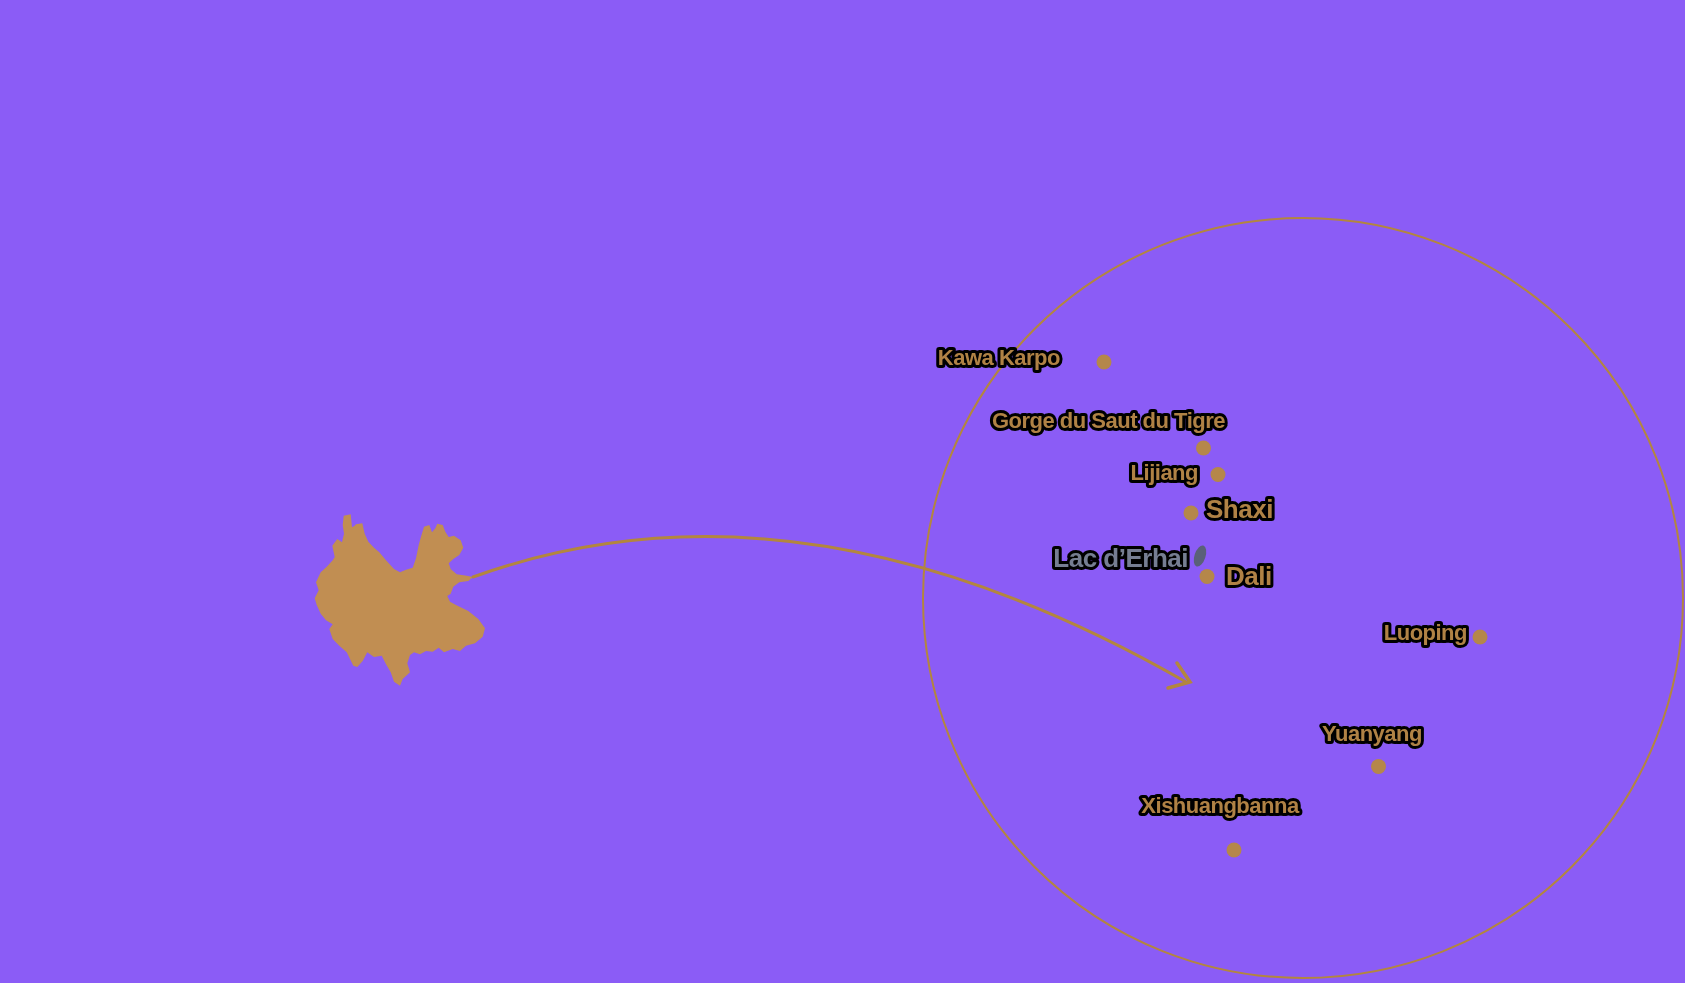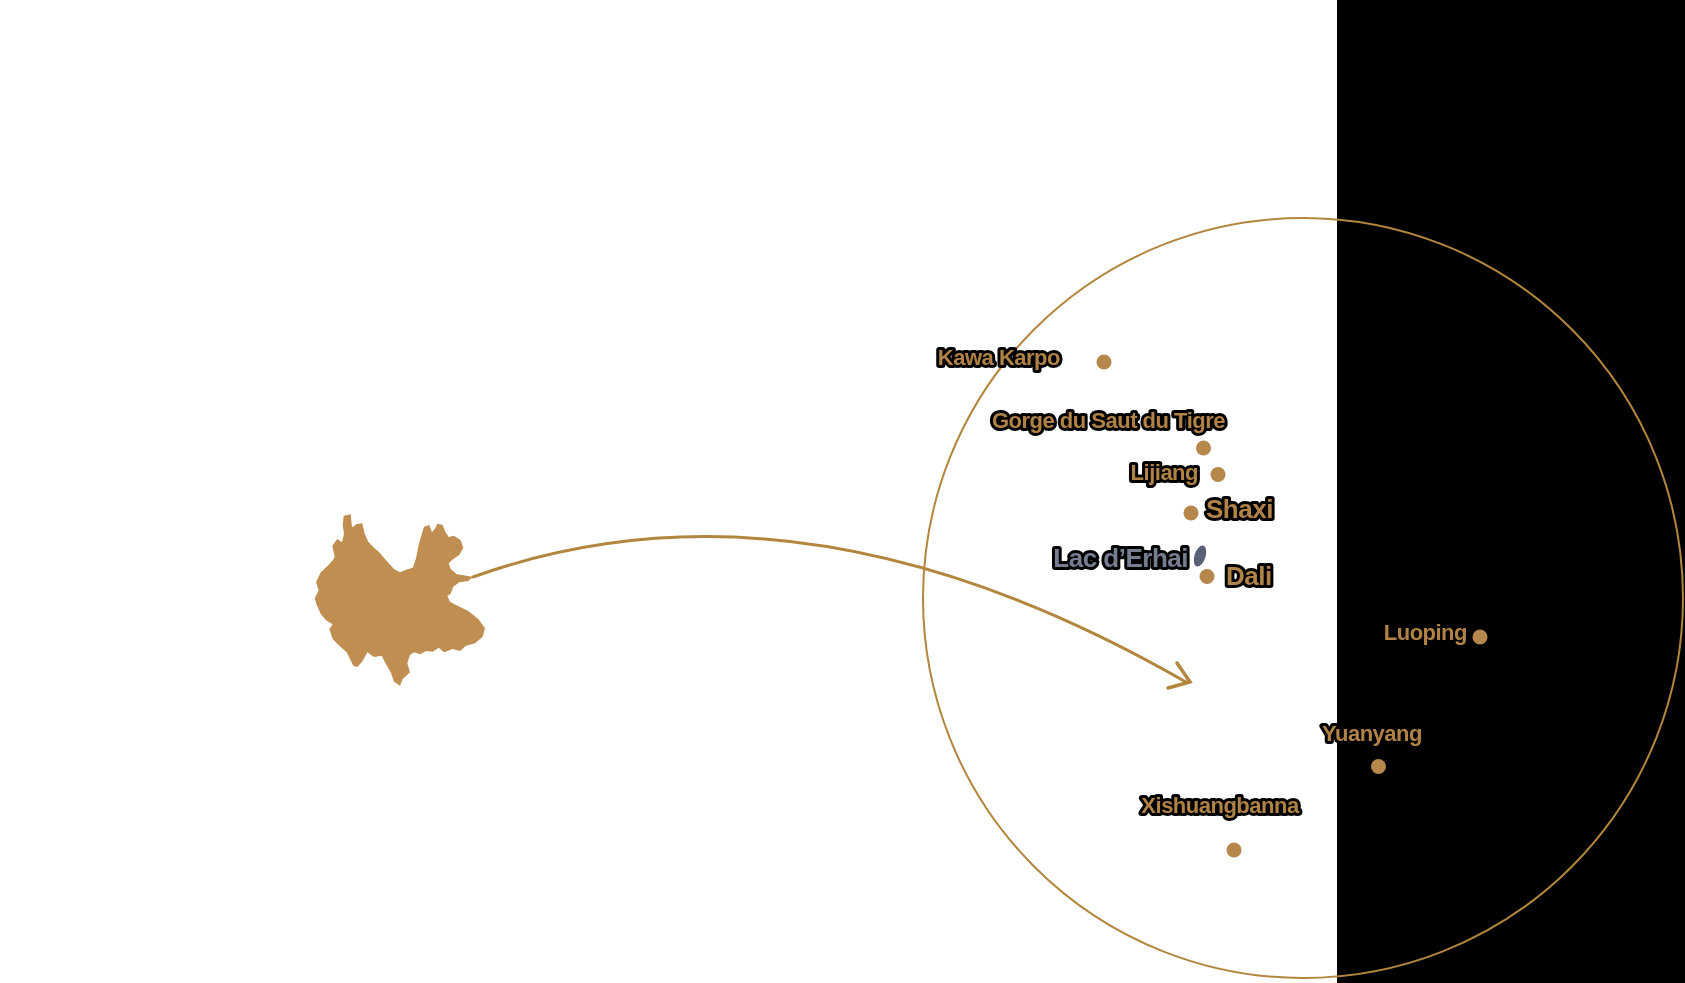--- a/index.html
+++ b/index.html
@@ -8,23 +8,23 @@
     background: #000000;
   }
   body {
     width: 1685px;
     height: 983px;
     overflow: hidden;
     font-family: "Liberation Sans", "DejaVu Sans", sans-serif;
   }
   #map-root {
     position: relative;
-    width: 1337px;
+    width: 1685px;
     height: 983px;
-    background: #ffffff;
+    background: #8b5cf6;
   }
   svg { display: block; }
   text.place-label {
     font-family: "Liberation Sans", "DejaVu Sans", sans-serif;
     font-weight: bold;
     letter-spacing: -0.5px;
     paint-order: stroke;
     stroke: #000000;
     stroke-width: 6px;
     stroke-linejoin: round;

